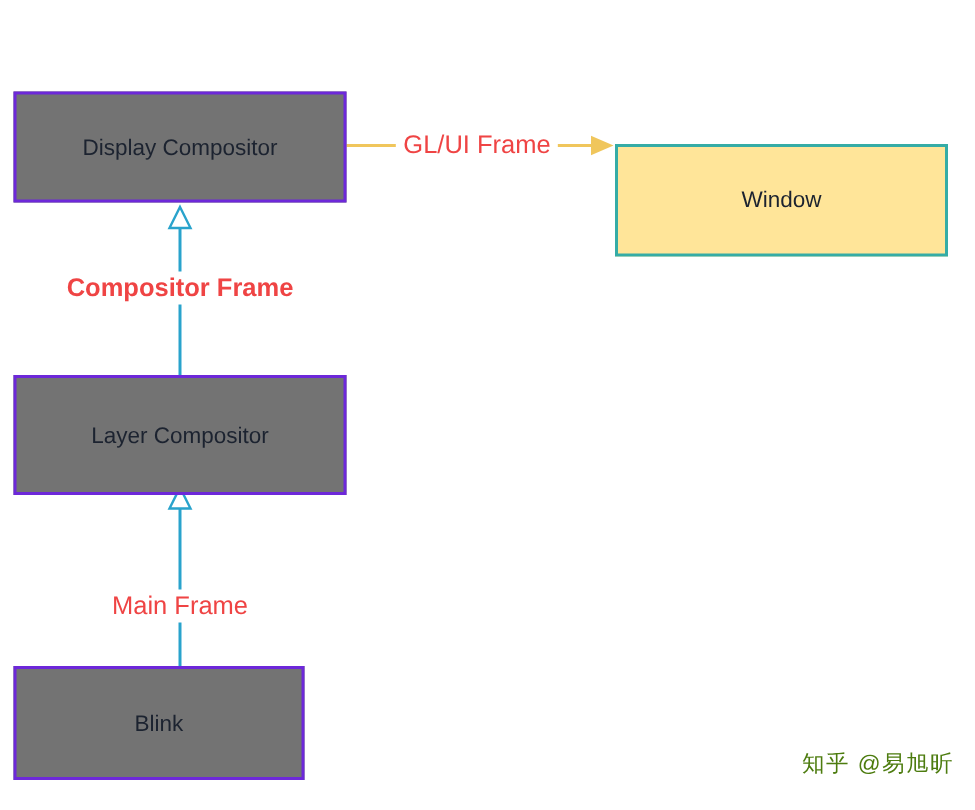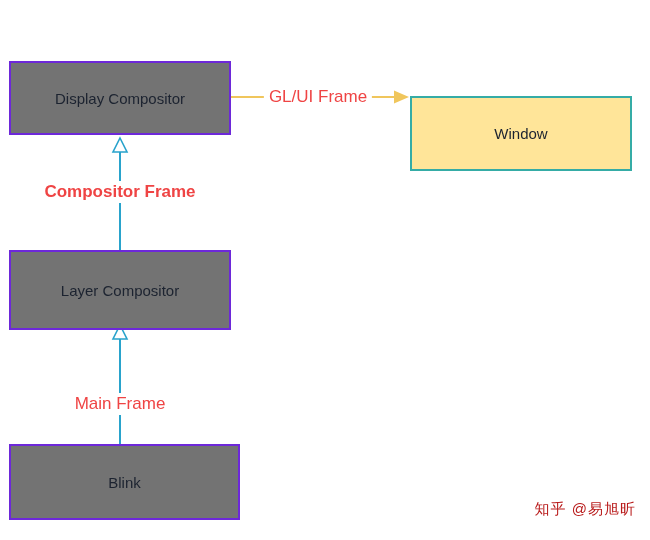--- a/index.html
+++ b/index.html
@@ -49,21 +49,21 @@
     color: #ef4444;
     white-space: nowrap;
     z-index: 3;
   }
   .watermark {
     position: absolute;
     right: 14px;
     top: 500px;
     font-size: 15px;
     letter-spacing: 1px;
-    color: #b91c1c;
+    color: #4d7c0f;
     text-shadow: 0 1px 0 #ffffff;
     z-index: 2;
     white-space: nowrap;
   }
 </style>
 </head>
 <body>
 
 <div id="canvas">
 
@@ -90,21 +90,21 @@
   </div>
 
   <div class="node node-yellow" style="left:410px; top:60px; width:222px; height:75px;margin-top:36px;">
     <span>Window</span>
   </div>
 
   <div class="node node-blue" style="left:9px; top:250px; width:222px; height:80px;">
     <span>Layer Compositor</span>
   </div>
 
-  <div class="node node-blue" style="left:9px; top:444px; width:231px; height:76px;">
+  <div class="node node-blue" style="left:9px; top:444px; width:194px; height:76px;">
     <span>Blink</span>
   </div>
 
   <div class="edge-label" style="left:120px; top:192px;font-weight:bold;">Compositor Frame</div>
 
   <div class="edge-label" style="left:120px; top:384px;margin-top:20px;">Main Frame</div>
 
   <div class="edge-label" style="left:318px; top:97px;">GL/UI Frame</div>
 
   <div class="watermark">知乎 @易旭昕</div>

